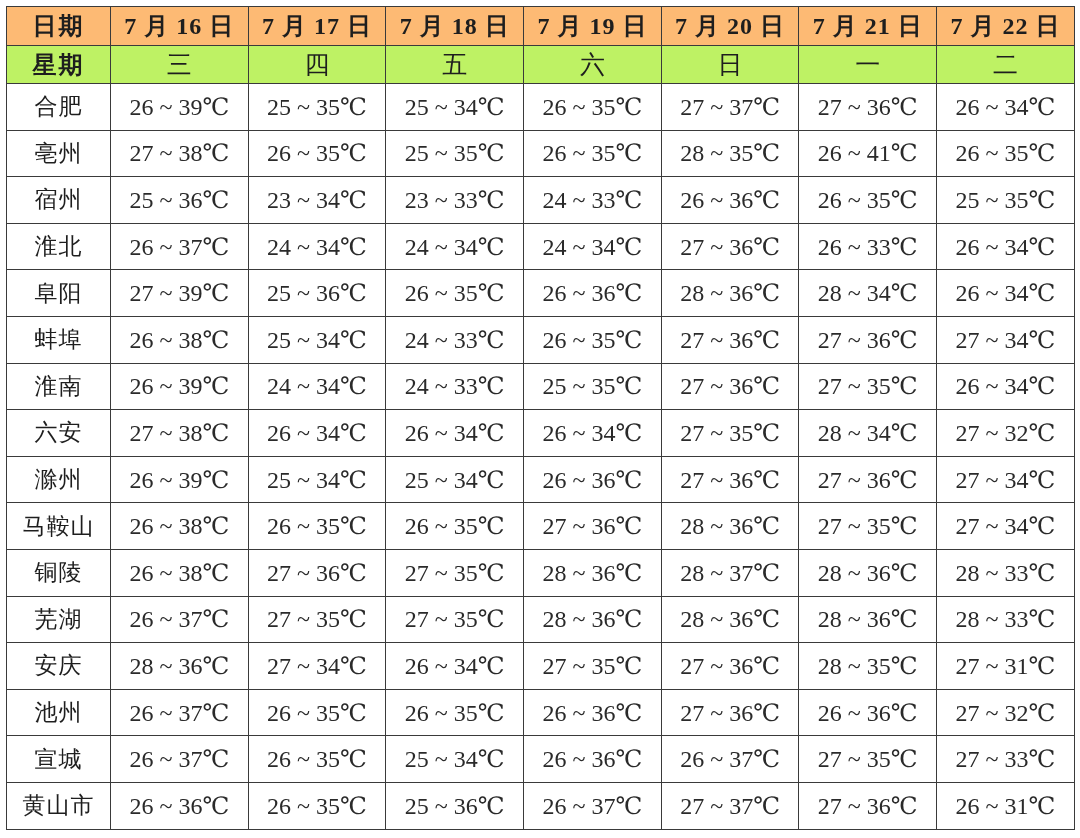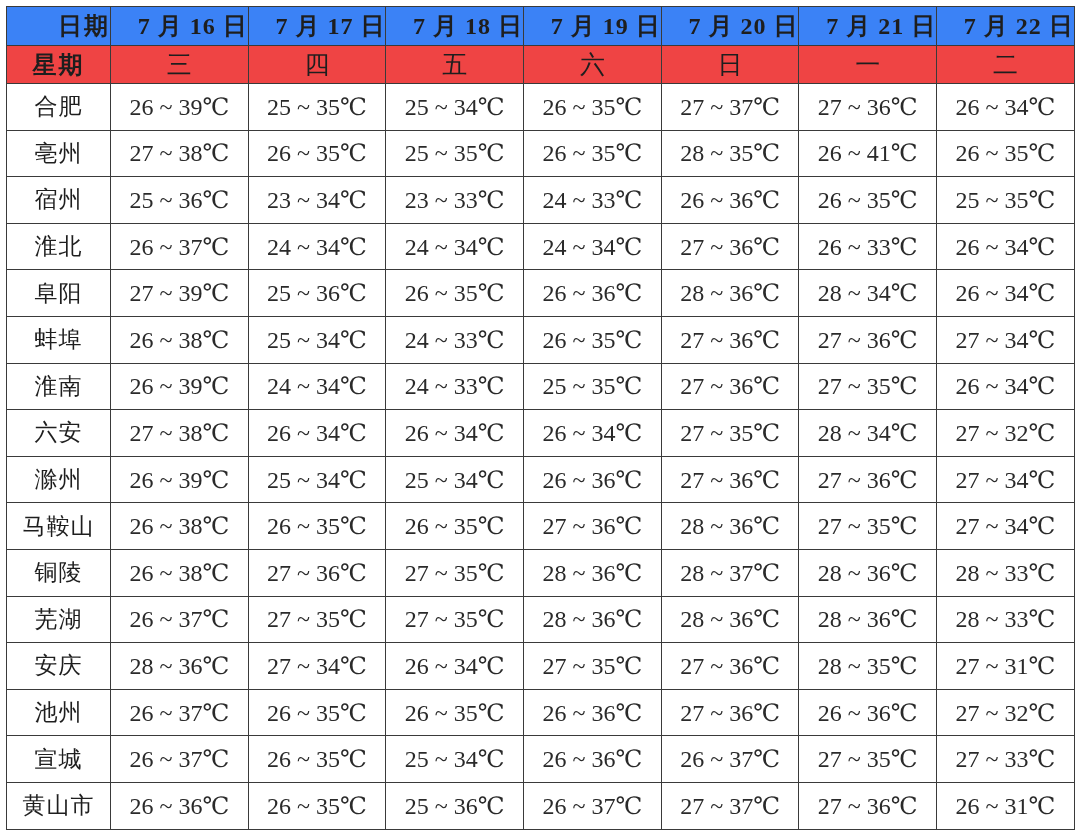--- a/index.html
+++ b/index.html
@@ -13,22 +13,22 @@
     color: #1e1e1e;
   }
   td, th {
     border: 1.5px solid #3a3a3a;
     text-align: center;
     vertical-align: middle;
     padding: 0;
   }
   col.c0 { width: 104px; }
   col.cd { width: 137.7px; }
-  thead tr.r-date th { height: 38px; background: #3b82f6; font-size: 24px; font-weight: bold; letter-spacing: 1px; text-align: right; }
-  thead tr.r-week th { height: 37px; background: #ef4444; font-size: 25px; font-weight: normal; }
+  thead tr.r-date th { height: 38px; background: #fdba74; font-size: 24px; font-weight: bold; letter-spacing: 1px; }
+  thead tr.r-week th { height: 37px; background: #bef264; font-size: 25px; font-weight: normal; }
   thead tr.r-date th.lbl, thead tr.r-week th.lbl { font-family: "DejaVu Serif", serif; font-size: 24px; font-weight: bold; letter-spacing: 2px; }
   tbody td { height: 45.6px; font-size: 23px; }
   tbody td.city { font-family: "DejaVu Serif", serif; font-size: 23px; font-weight: normal; letter-spacing: 1px; }
   tbody td.val { font-size: 24px; color: #2a2a2a; }
 </style>
 </head>
 <body>
 
 <div class="wrap">
   <table>

